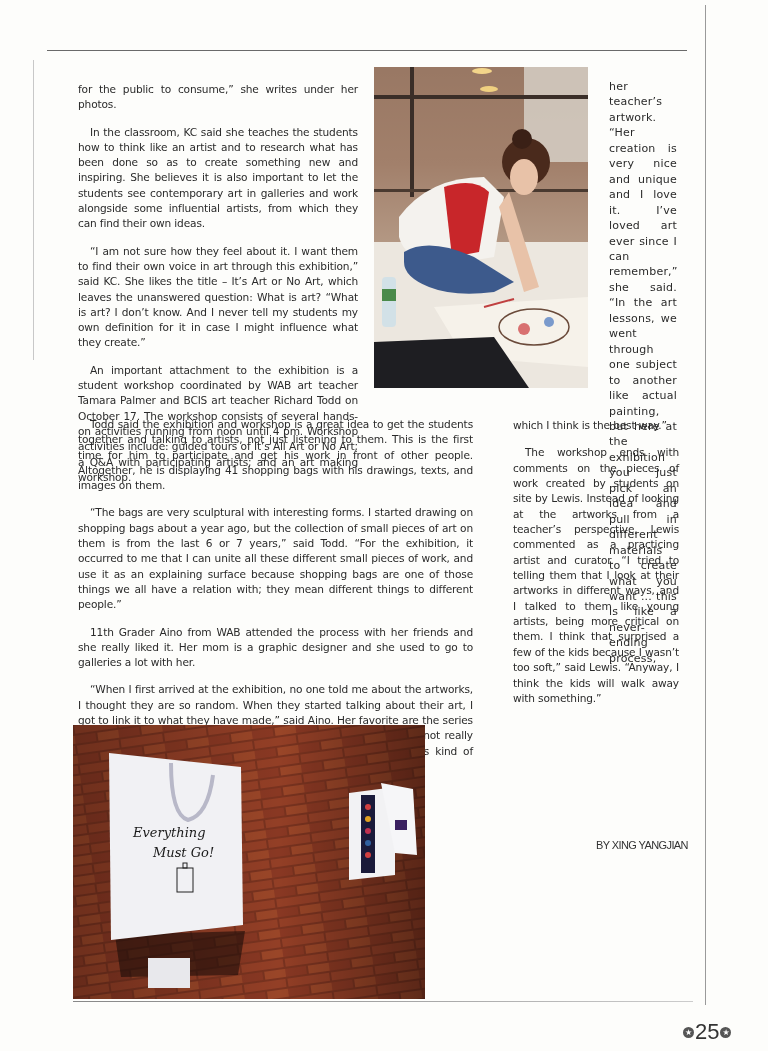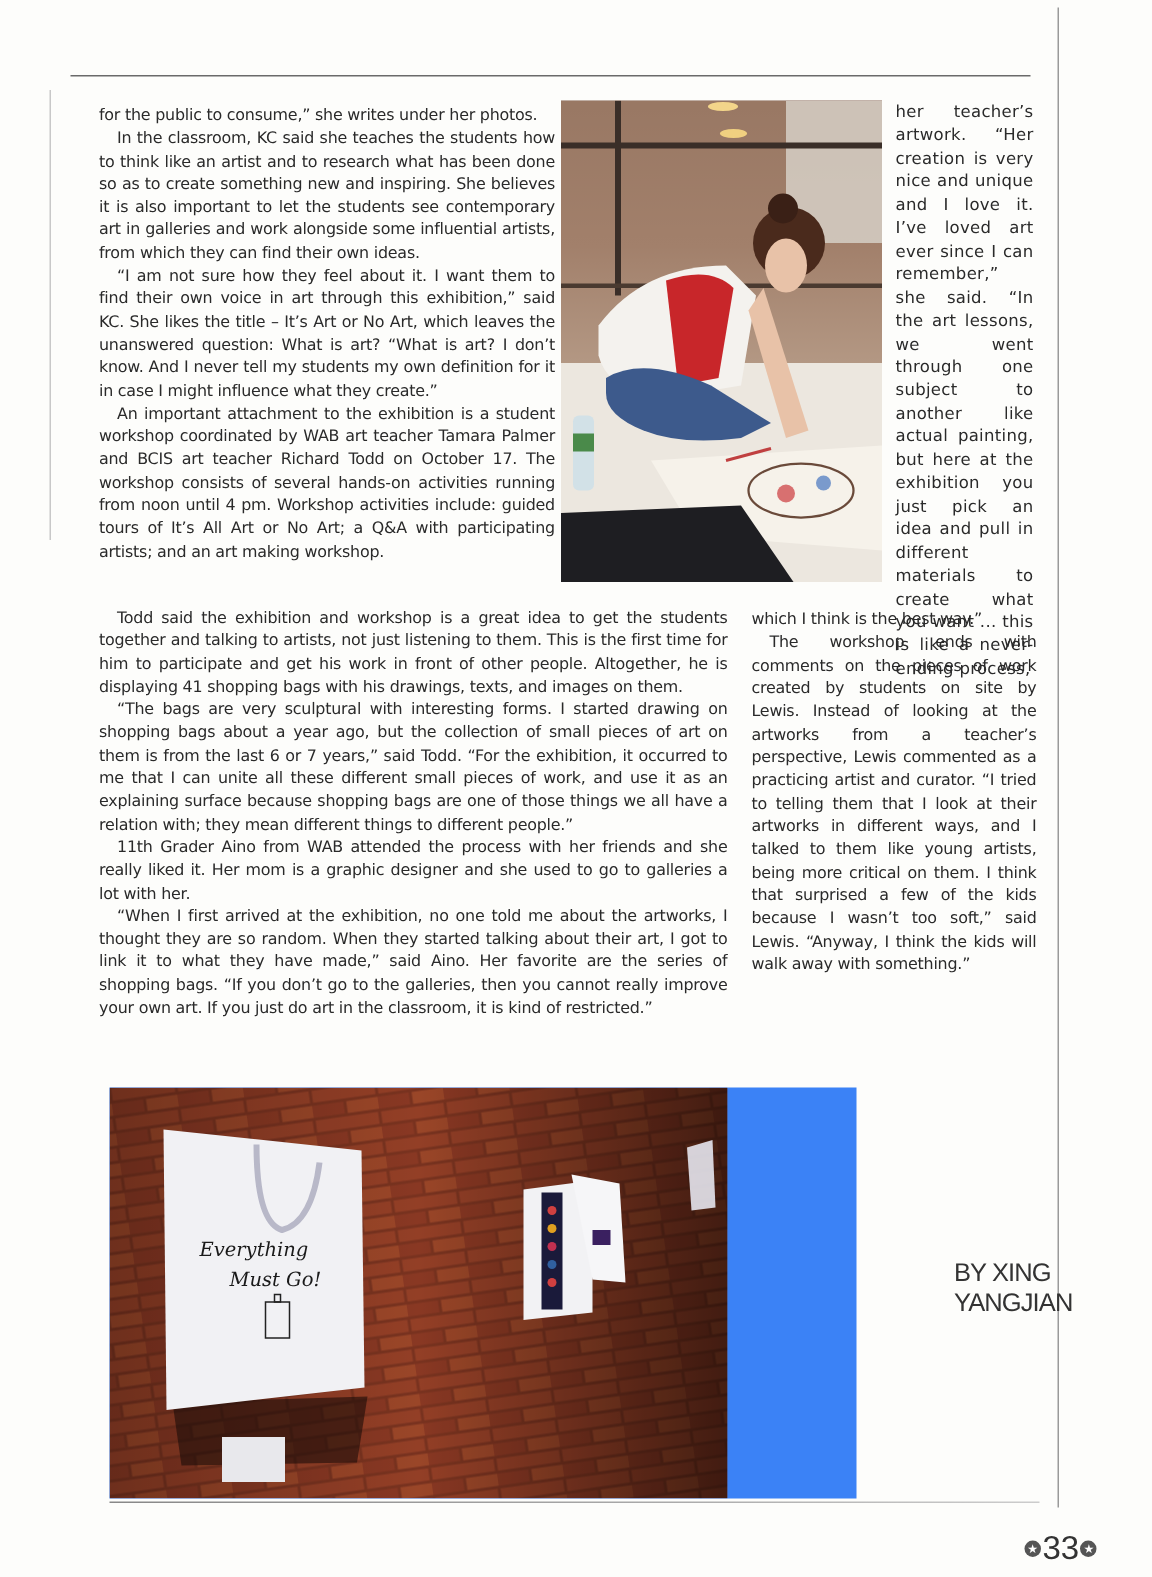--- a/index.html
+++ b/index.html
@@ -5,34 +5,34 @@
   html, body { margin:0; padding:0; background:#fdfdfb; }
   body { width:768px; height:1051px; position:relative; overflow:hidden;
          font-family:"DejaVu Sans", "Liberation Sans", sans-serif; color:#2a2a2a; }
   .rule-top { position:absolute; left:47px; top:50px; width:640px; height:1px; background:#6a6a6a; }
   .rule-left { position:absolute; left:33px; top:60px; width:1px; height:300px; background:#c8c8c8; }
   .rule-right { position:absolute; left:705px; top:5px; width:1px; height:1000px; background:#9a9a9a; }
   .rule-bottom { position:absolute; left:73px; top:1001px; width:620px; height:1px;
                  background:linear-gradient(to right,#888,#aaa 60%,#ccc); }
 
   .para { position:absolute; font-size:10.6px; line-height:15.3px; text-align:justify; letter-spacing:-0.15px; }
-  .para p { margin:0; text-indent:12px; }
+  .para p { margin:12px; text-indent:12px; }
   .para p.noindent { text-indent:0; }
   .col-left { left:66px; top:70px; width:304px; }
   .col-wide { left:66px; top:405px; width:419px; }
   .col-narrow { left:597px; top:67px; width:92px; font-size:11px; line-height:15.45px; letter-spacing:0.2px; }
   .col-right { left:501px; top:406px; width:190px; line-height:15.35px; }
 
-  .byline { position:absolute; left:592px; top:839px; width:100px; text-align:left;
-            font-size:17px; letter-spacing:-0.6px; color:#333; font-family:"Liberation Sans", sans-serif;margin-left:44px; }
+  .byline { position:absolute; left:592px; top:839px; width:100px; text-align:center;
+            font-size:11px; letter-spacing:-0.6px; color:#333; font-family:"Liberation Sans", sans-serif; }
 
   .photo1 { position:absolute; left:374px; top:67px; width:214px; height:321px; overflow:hidden;
             background:linear-gradient(180deg,#8a6a58 0%,#9c7a66 30%,#c9b8a6 62%,#e4ddd2 80%,#efebe4 100%); }
-  .photo2 { position:absolute; left:73px; top:725px; width:498px; height:274px; overflow:hidden;
-            background:#3b82f6; }
+  .photo2 { position:absolute; left:73px; top:725px; width:352px; height:274px; overflow:hidden;
+            background:#84cc16; }
 
   .page-num { position:absolute; left:683px; top:1019px; font-size:22px; color:#333;
               font-family:"Liberation Sans", sans-serif; display:flex; align-items:center; gap:1px; }
   .star { display:inline-block; width:11px; height:11px; border-radius:50%; background:#555; color:#fff;
           font-size:8px; line-height:11px; text-align:center; }
 </style>
 </head>
 <body>
 
 <div class="rule-top"></div>
@@ -127,15 +127,15 @@
     <circle cx="295" cy="118" r="3" fill="#3060a0"></circle>
     <circle cx="295" cy="130" r="3" fill="#d04040"></circle>
     <path d="M308 58 L340 64 L344 130 L322 128 Z" fill="#f6f6f8"></path>
     <rect x="322" y="95" width="12" height="10" fill="#3a2060"></rect>
     <path d="M385 40 L402 35 L404 80 L388 82 Z" fill="#e6e6ee" opacity="0.9"></path>
   </svg>
 </div>
 
 <div class="page-num">
   <span class="star">★</span>
-  <span>33</span>
+  <span>25</span>
   <span class="star">★</span>
 </div>
 
 </body></html>

